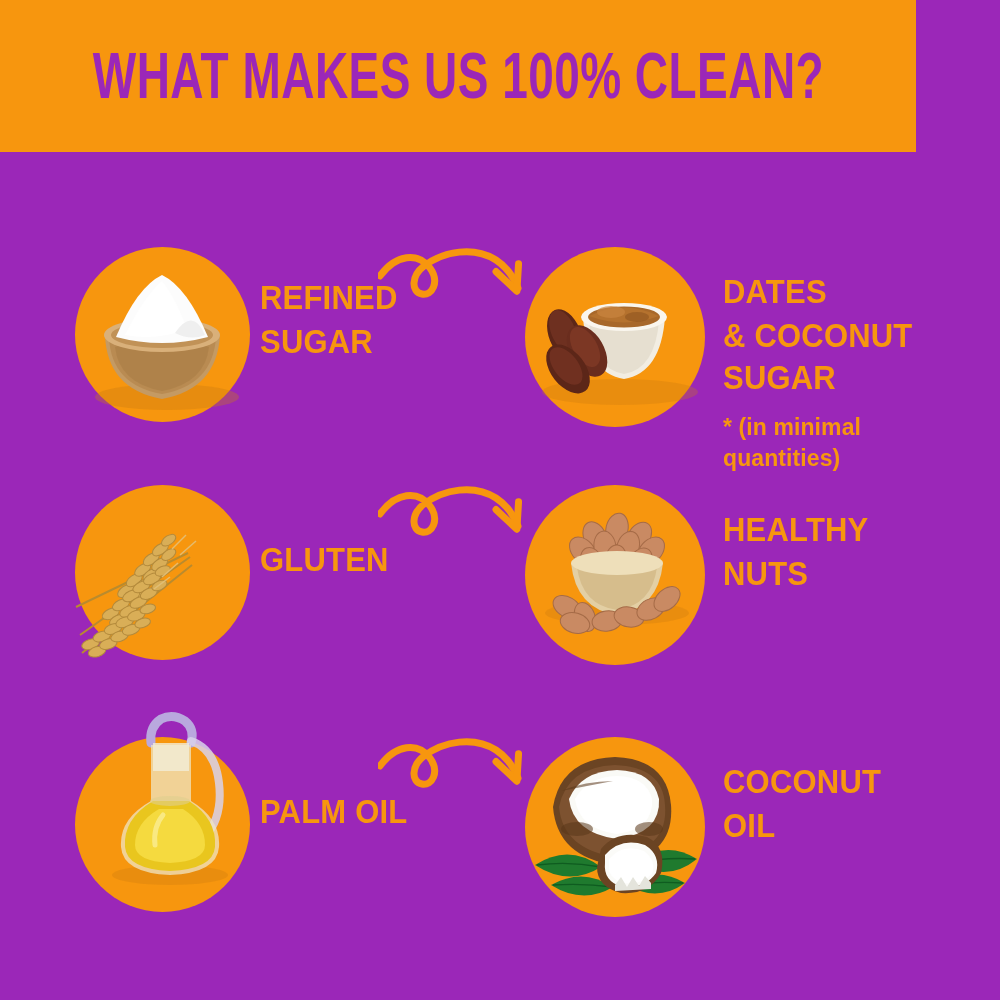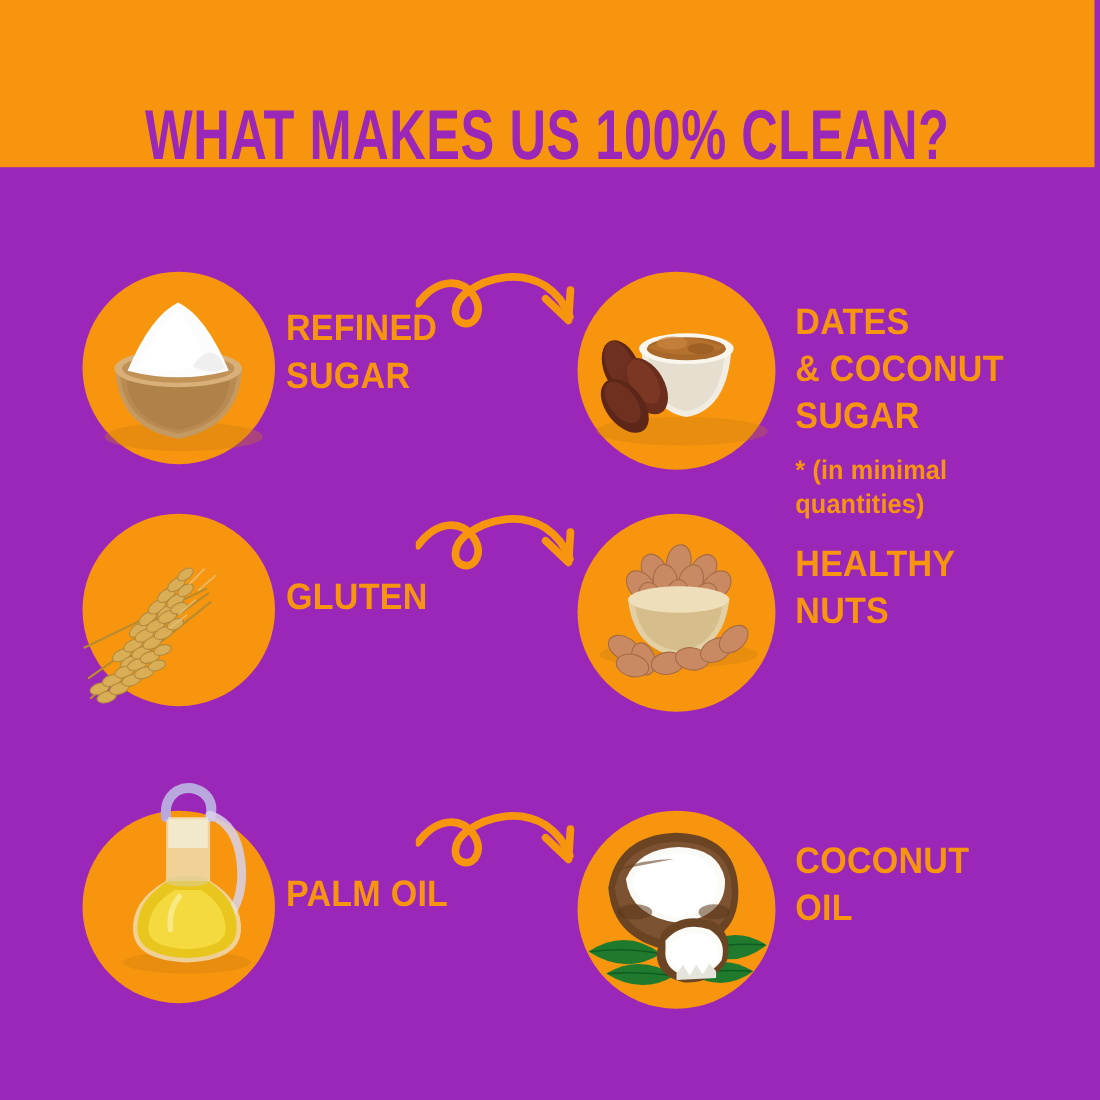--- a/index.html
+++ b/index.html
@@ -7,38 +7,38 @@
     width:1000px; height:1000px;
     font-family:"Liberation Sans", sans-serif;
     background:#9B27B8; overflow:hidden;
   }
   .poster {
     position:relative; width:1000px; height:1000px;
     background:#9B27B8;
   }
   
   .banner {
-    position:absolute; left:0; top:0; width:995px; height:152px;
+    position:absolute; left:0; top:0; width:916px; height:152px;
     background:#F7960E;
-    display:flex; align-items:flex-end; justify-content:center;
+    display:flex; align-items:center; justify-content:center;
   }
   .banner-title {
     color:#9B27B8;
     font-family:"Liberation Sans", sans-serif;
     font-weight:bold;
     font-size:50px;
     letter-spacing:0.5px;
     transform:scaleX(0.92) scaleY(1.28);
     transform-origin:center;
     white-space:nowrap;
   }
   
   .row { position:absolute; left:0; width:1000px; height:235px; }
   #row-0 { top:229px; }
-  #row-1 { top:449px; }
+  #row-1 { top:467px; }
   #row-2 { top:719px; }
 
   .circle {
     position:absolute; border-radius:50%;
     background:#F7960E; overflow:visible;
   }
   .circle.left  { left:75px;  top:18px; width:175px; height:175px; }
   .circle.right { left:525px; top:18px; width:180px; height:180px; }
 
   .label {

